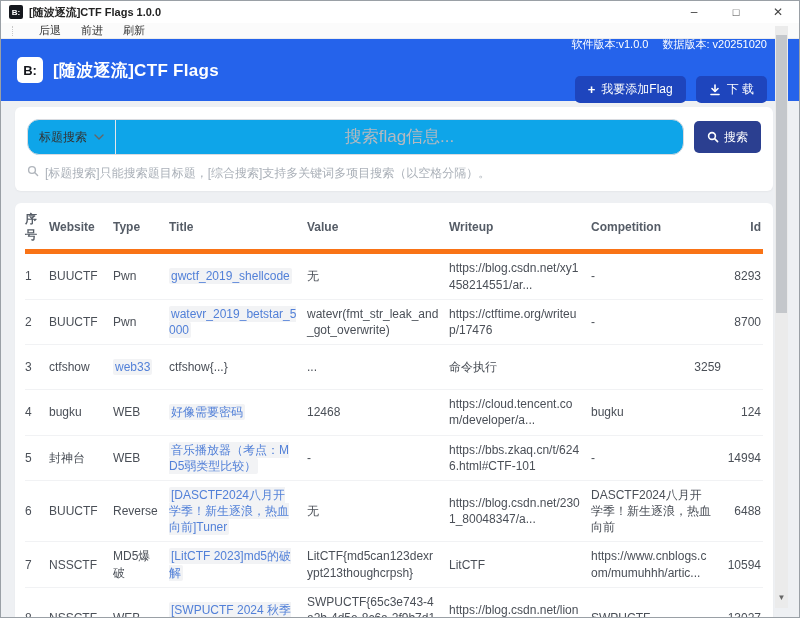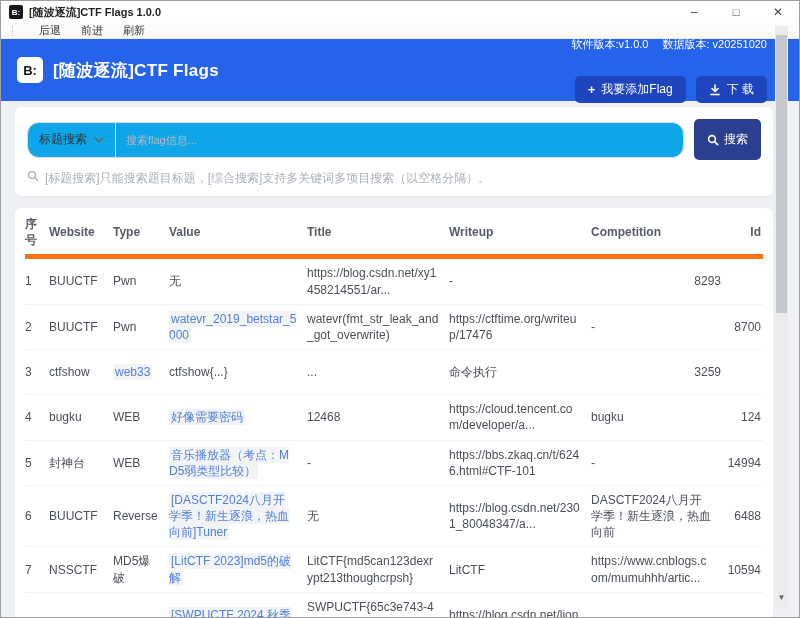--- a/index.html
+++ b/index.html
@@ -72,26 +72,26 @@
     flex: 1; display: flex; align-items: center;
     border: 1px solid #d8dbe0; border-radius: 12px; height: 36px; background: #0ea5e9;
   }
   .category-select {
     display: flex; align-items: center; gap: 7px; padding: 0 11px;
     font-size: 12px; color: #333; height: 100%; border-right: 1px solid #e4e6ea;
     cursor: pointer; white-space: nowrap;
   }
   .search-input {
     border: none; outline: none; flex: 1; height: 100%; padding: 0 10px;
-    font-size: 11px; color: #333; font-family: inherit; background: transparent;
+    font-size: 17px; color: #333; font-family: inherit; background: transparent; text-align: center;
   }
   .search-input::placeholder { color: #b4b9c0; }
   .search-btn {
     background: var(--search-btn-bg, #2b3f90); color: #fff; border: none;
-    border-radius: 5px; height: 41px; padding: 0 13px;
+    border-radius: 5px; height: 32px; padding: 0 13px;
     display: flex; align-items: center; gap: 5px; font-size: 12px;
     cursor: pointer; font-family: inherit;
   }
   .hint-row {
     margin-top: 10px; display: flex; gap: 6px;
     font-size: 12px; color: #aab0b8;
   }
   
   .table-card { margin-top: 12px; padding: 2px 10px 6px 10px; }
   .trow {
@@ -209,32 +209,33 @@
       </span>
       <span>[标题搜索]只能搜索题目标题，[综合搜索]支持多关键词多项目搜索（以空格分隔）。</span>
     </div>
   </div>
 
   <div class="card table-card">
     <div class="trow thead">
       <div class="cell">序号</div>
       <div class="cell">Website</div>
       <div class="cell">Type</div>
+      <div class="cell">Title</div>
       <div class="cell">Value</div>
-      <div class="cell">Title</div>
       <div class="cell">Writeup</div>
       <div class="cell">Competition</div>
       <div class="cell c-id">Id</div>
     </div>
     <div>
 
     <div class="trow">
           <div class="cell">1</div>
           <div class="cell">BUUCTF</div>
           <div class="cell">Pwn</div>
+          <div class="cell"><a href="#" class="cell-link">gwctf_2019_shellcode</a></div>
           <div class="cell">无</div>
           <div class="cell">https://blog.csdn.net/xy1458214551/ar...</div>
           <div class="cell">-</div>
           <div class="cell c-id">8293</div>
         </div>
         <div class="trow">
           <div class="cell">2</div>
           <div class="cell">BUUCTF</div>
           <div class="cell">Pwn</div>
           <div class="cell"><a href="#" class="cell-link">watevr_2019_betstar_5000</a></div>

